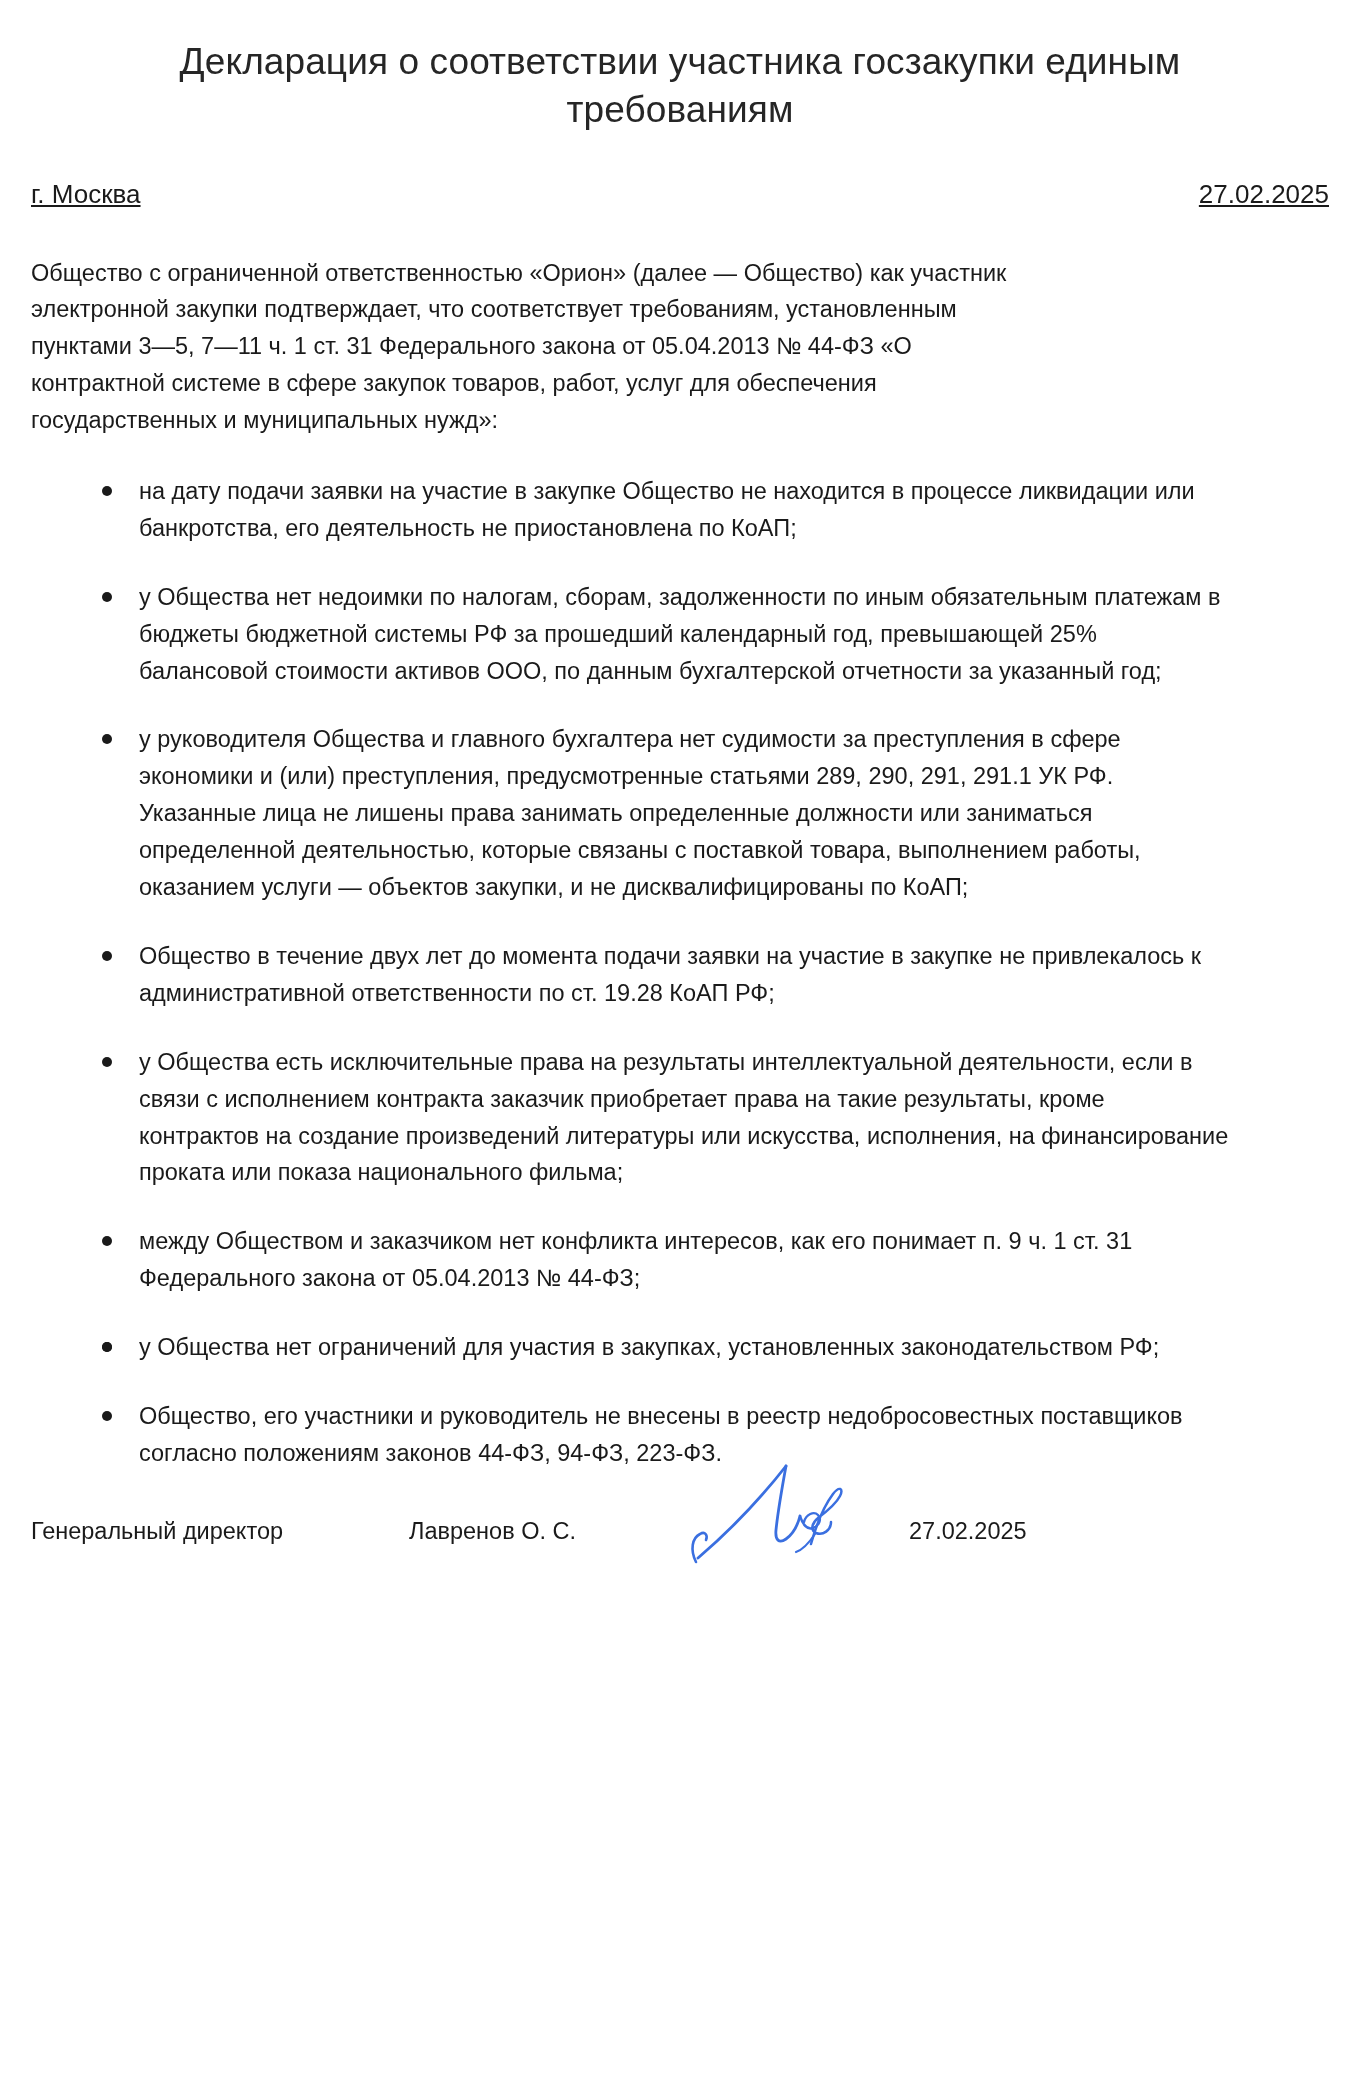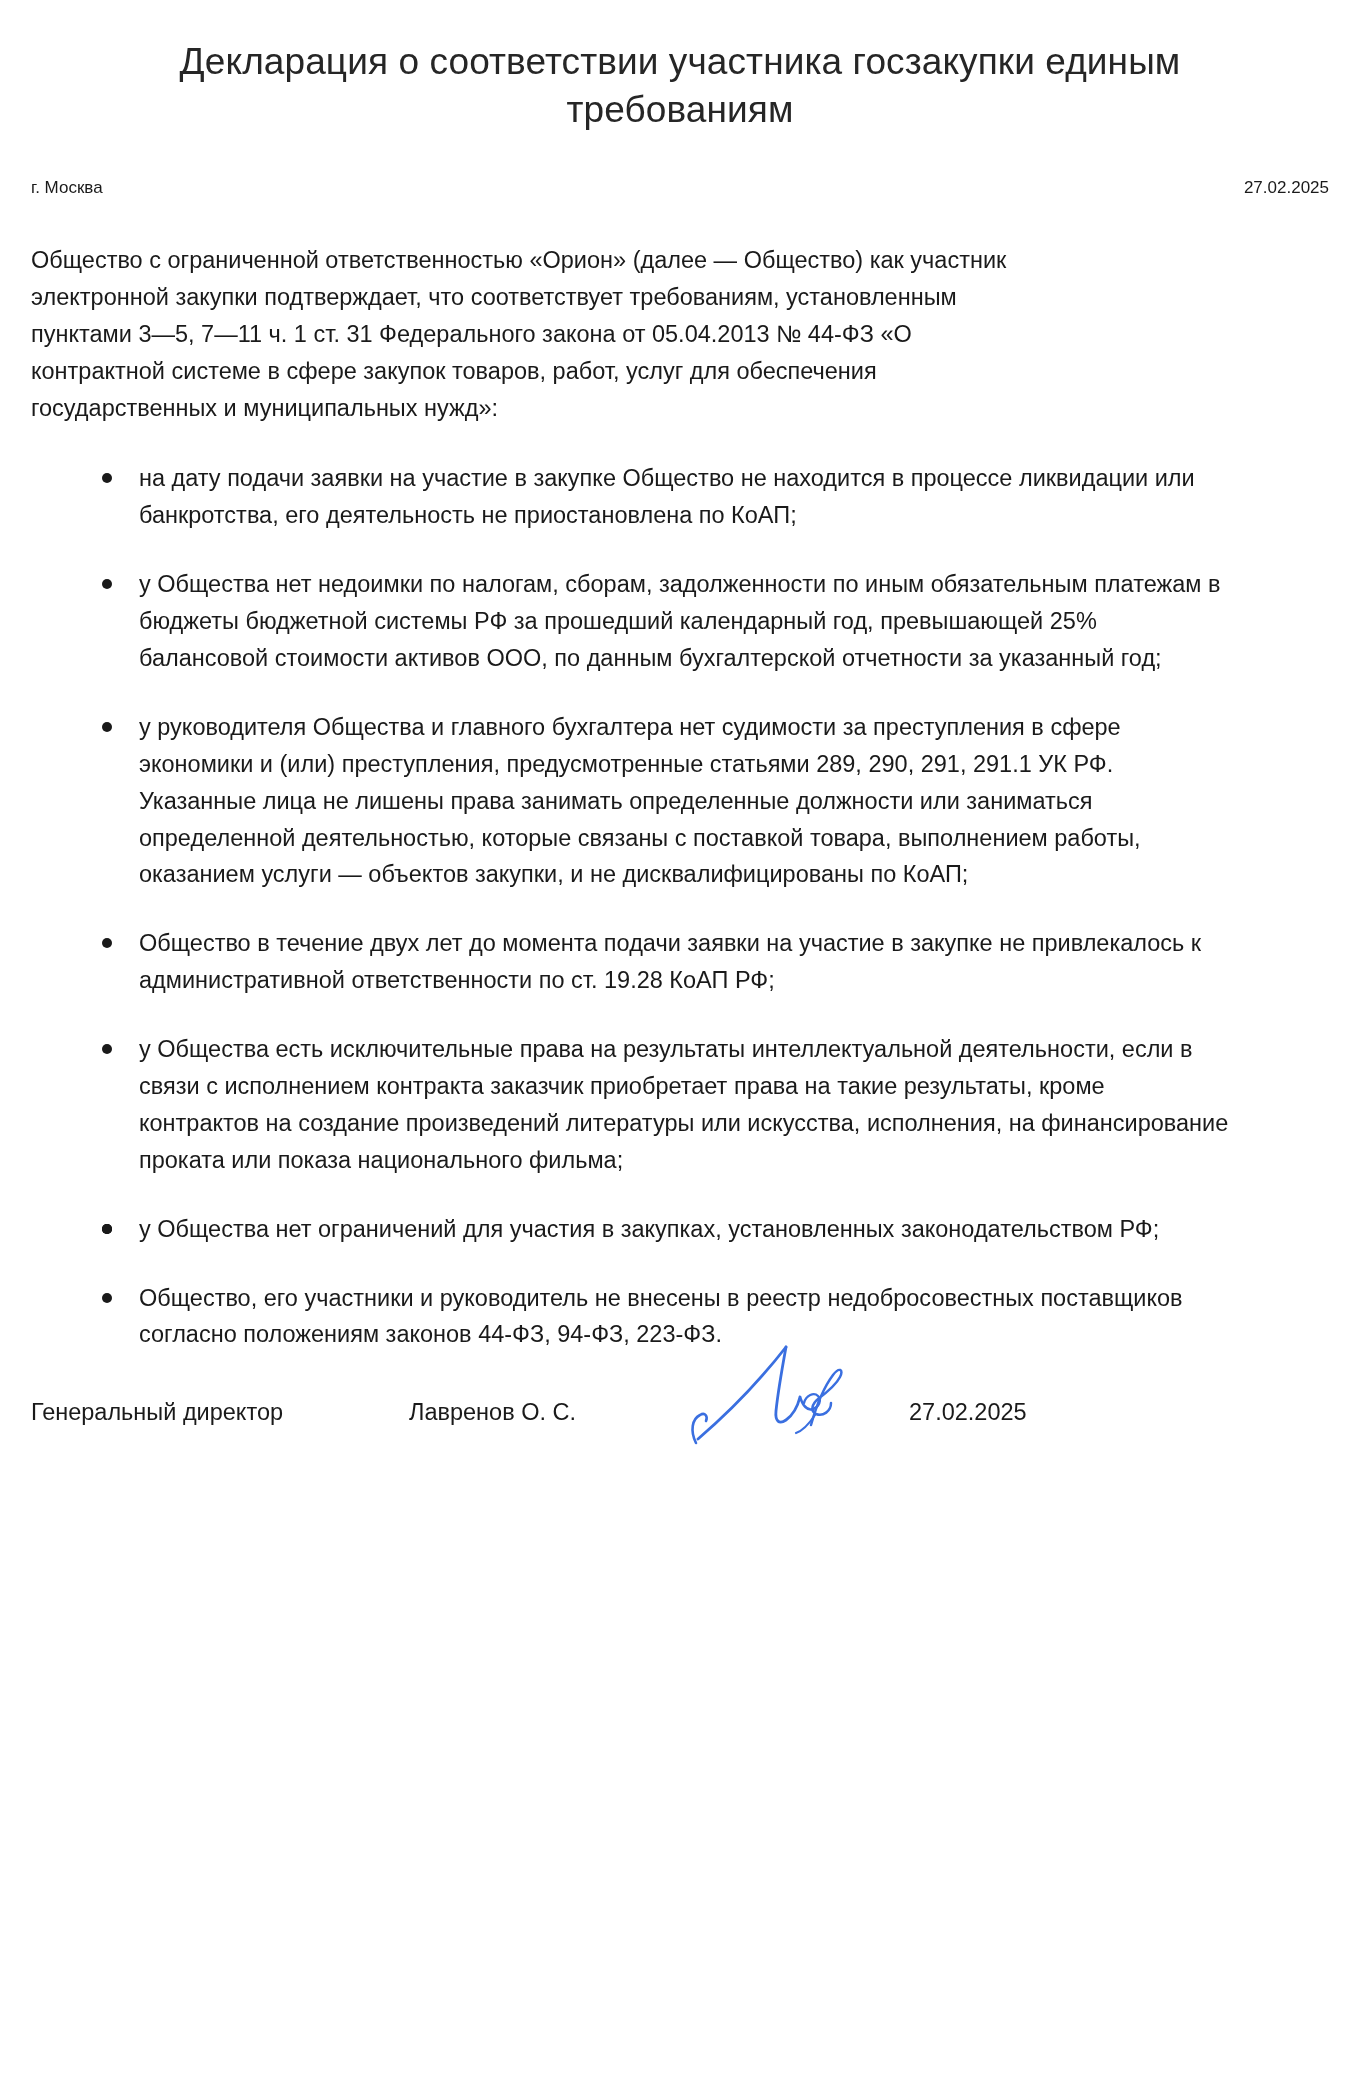--- a/index.html
+++ b/index.html
@@ -36,23 +36,24 @@
     color: #262626;
     letter-spacing: 0.1px;
   }
 
   
   .meta-row {
     display: flex;
     justify-content: space-between;
     align-items: baseline;
     margin-top: 42px;
-    font-size: 17px;
+    font-size: 26px;
     line-height: 1.4;
     color: #1a1a1a;
+    text-decoration: underline;
   }
   .meta-city { text-align: left; }
   .meta-date { text-align: right; }
 
   
   .intro {
     margin: 42px 0 0 0;
     font-size: 23.5px;
     line-height: 1.57;
     color: #1a1a1a;
@@ -151,20 +152,21 @@
     <li class="req-item">
       <span class="req-bullet"></span>
       <span>Общество в течение двух лет до момента подачи заявки на участие в закупке не привлекалось к административной ответственности по ст. 19.28 КоАП РФ;</span>
     </li>
     <li class="req-item">
       <span class="req-bullet"></span>
       <span>у Общества есть исключительные права на результаты интеллектуальной деятельности, если в связи с исполнением контракта заказчик приобретает права на такие результаты, кроме контрактов на создание произведений литературы или искусства, исполнения, на финансирование проката или показа национального фильма;</span>
     </li>
     <li class="req-item">
       <span class="req-bullet"></span>
+      <span>между Обществом и заказчиком нет конфликта интересов, как его понимает п. 9 ч. 1 ст. 31 Федерального закона от 05.04.2013 № 44-ФЗ;</span>
     </li>
     <li class="req-item">
       <span class="req-bullet"></span>
     </li>
     <li class="req-item">
       <span class="req-bullet"></span>
       <span>у Общества нет ограничений для участия в закупках, установленных законодательством РФ;</span>
     </li>
     <li class="req-item">
       <span class="req-bullet"></span>

